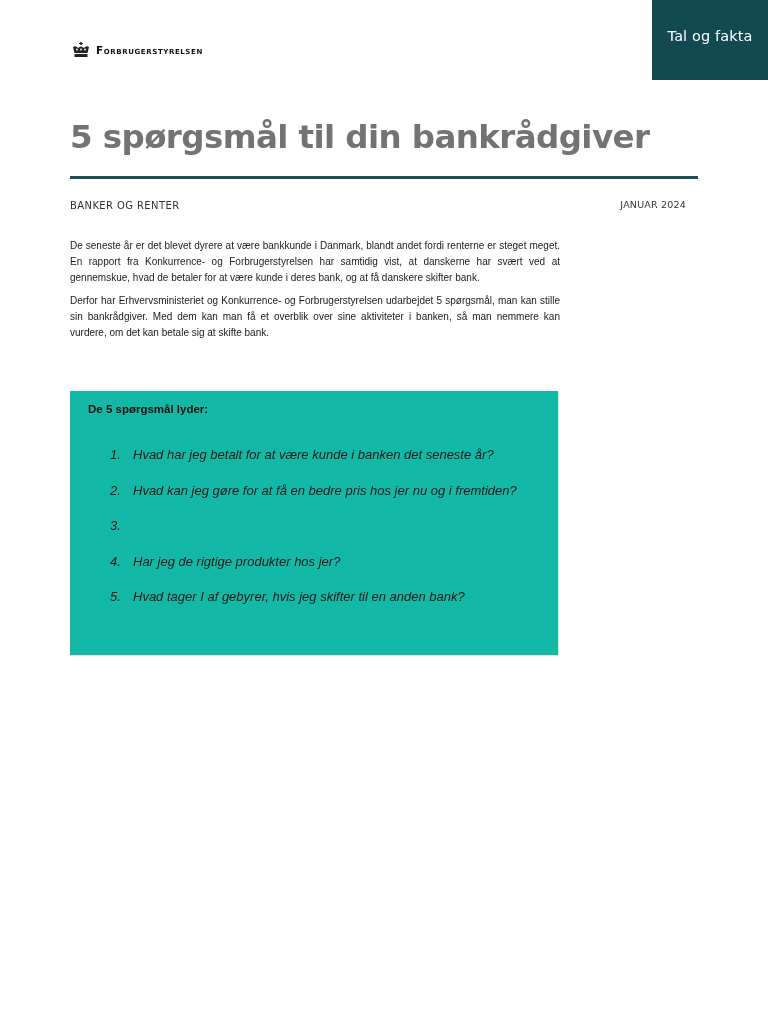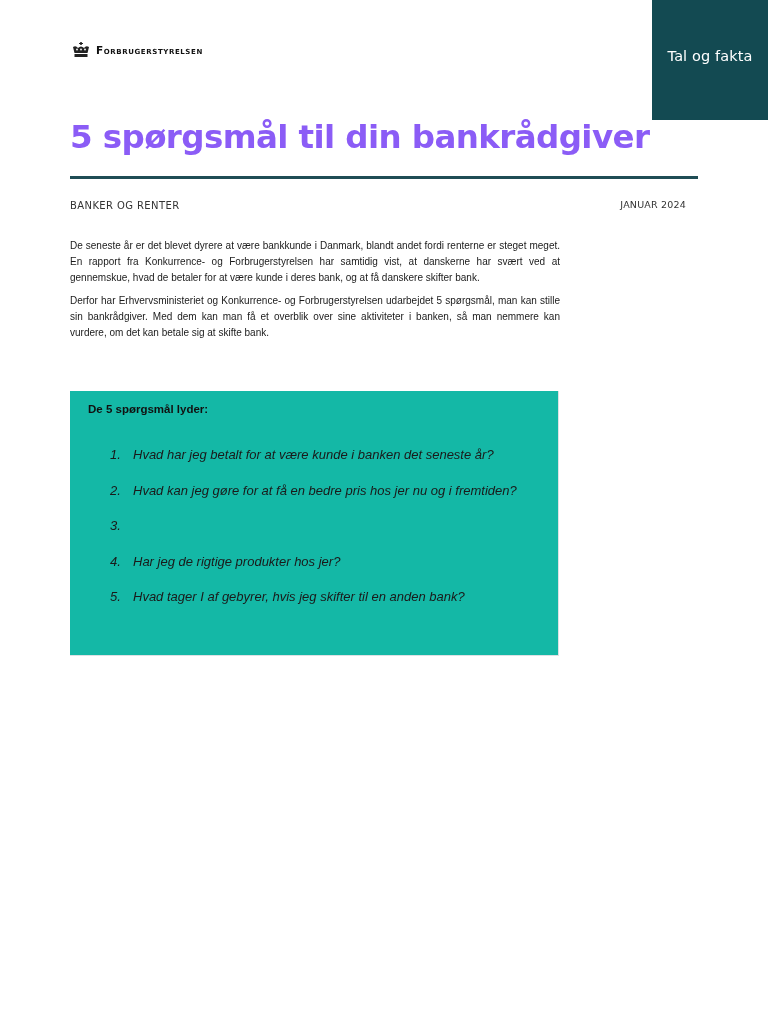--- a/index.html
+++ b/index.html
@@ -1,37 +1,37 @@
 <!DOCTYPE html>
 <html><head>
 <meta charset="utf-8">
 <style>
   html, body { margin: 0; padding: 0; }
   body {
     width: 768px; height: 1024px; position: relative; background: #ffffff;
     overflow: hidden; font-family: "Liberation Sans", sans-serif; color: #1a1a1a;
   }
   .teal-block {
-    position: absolute; left: 652px; top: 0; width: 116px; height: 120px;
+    position: absolute; left: 652px; top: 0; width: 116px; height: 80px;
     background: #134a52; display: flex; align-items: center; justify-content: center;
   }
   .teal-block span {
     color: #ffffff; font-family: "DejaVu Sans", sans-serif; font-size: 14.5px;
     margin-top: -8px; letter-spacing: 0.1px;
   }
   .logo { position: absolute; left: 72px; top: 42px; display: flex; align-items: center; }
   .logo svg { width: 18px; height: 16px; }
   .logo .name {
     margin-left: 6px; font-family: "DejaVu Sans", sans-serif; font-weight: bold;
     font-size: 10.5px; letter-spacing: 0.6px; color: #111; font-variant: small-caps;
   }
   .title {
     position: absolute; left: 70px; top: 118px; margin: 0;
     font-family: "DejaVu Sans", sans-serif; font-weight: bold; font-size: 32.5px;
-    letter-spacing: -0.6px; color: #8b5cf6;
+    letter-spacing: -0.6px; color: #737373;
   }
   .rule { position: absolute; left: 70px; top: 176px; width: 628px; height: 3px; background: #1f4d55; }
   .category {
     position: absolute; left: 70px; top: 200px; font-family: "DejaVu Sans", sans-serif;
     font-size: 10px; letter-spacing: 0.4px; color: #333;
   }
   .date {
     position: absolute; right: 82px; top: 199px; font-family: "DejaVu Sans", sans-serif;
     font-size: 9.5px; letter-spacing: 0.2px; color: #333;
   }

